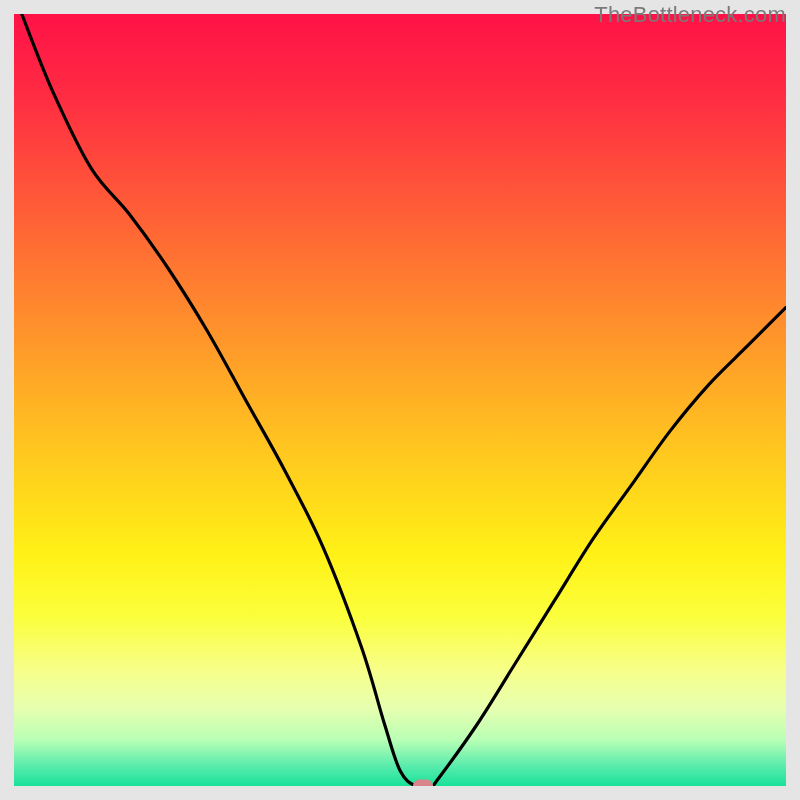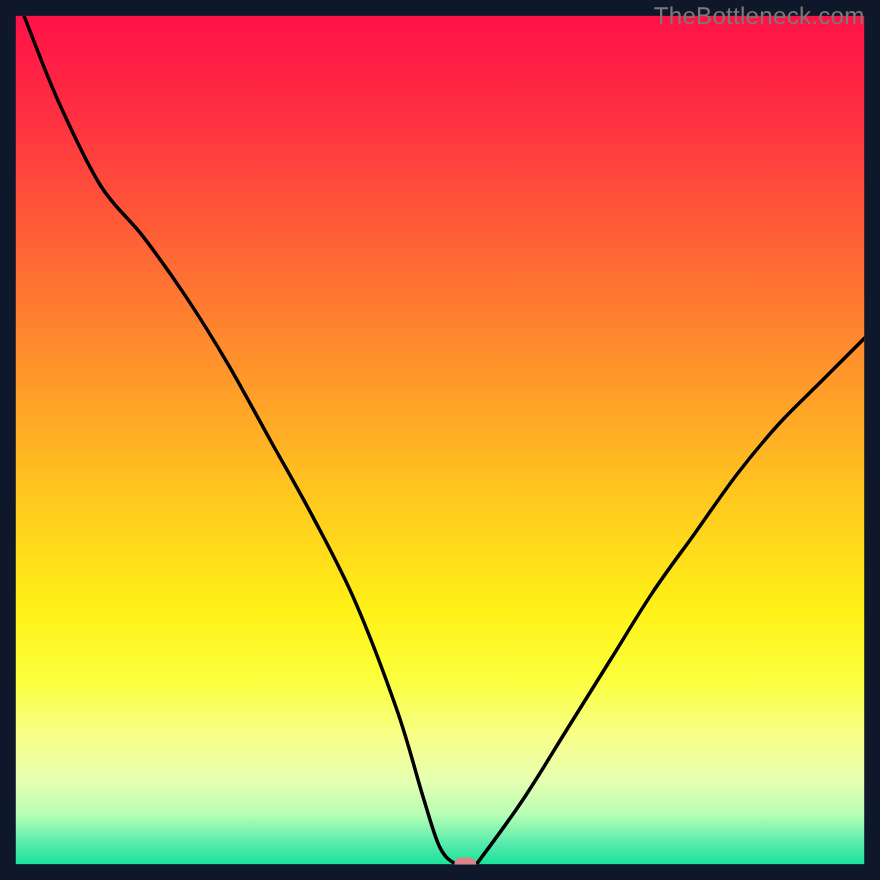--- a/index.html
+++ b/index.html
@@ -8,21 +8,21 @@
     width: 800px;
     height: 800px;
     background: #000;
     font-family: Arial, Helvetica, sans-serif;
     overflow: hidden;
   }
   .frame {
     position: relative;
     width: 800px;
     height: 800px;
-    background: #0f172a;
+    background: #e5e5e5;
   }
   .plot {
     position: absolute;
     left: 14px;
     top: 14px;
     width: 772px;
     height: 772px;
     overflow: hidden;
   }
   .gradient {

